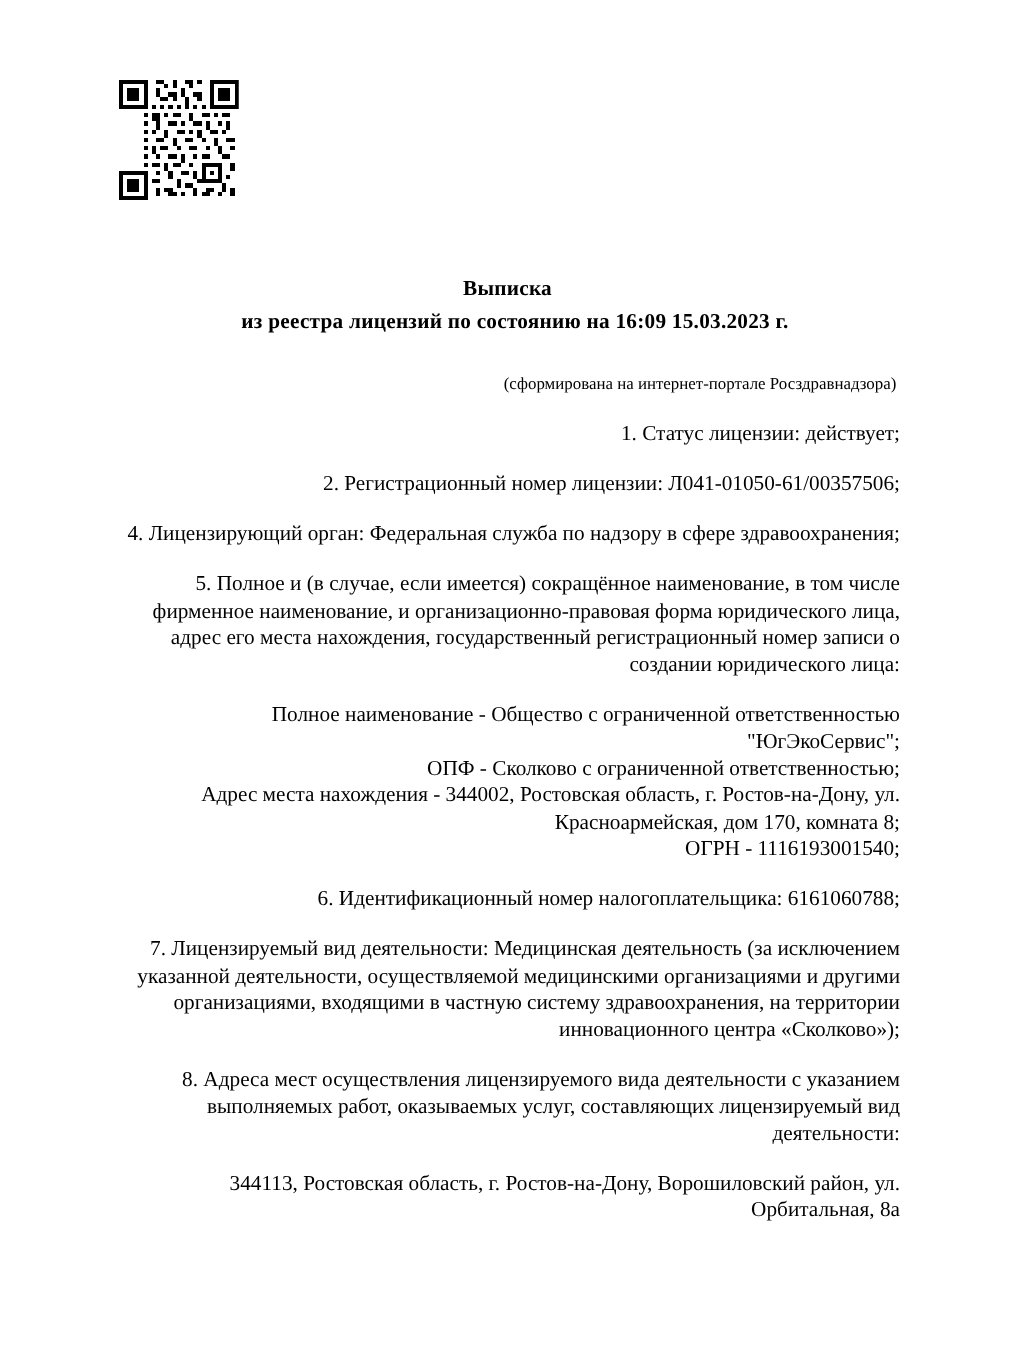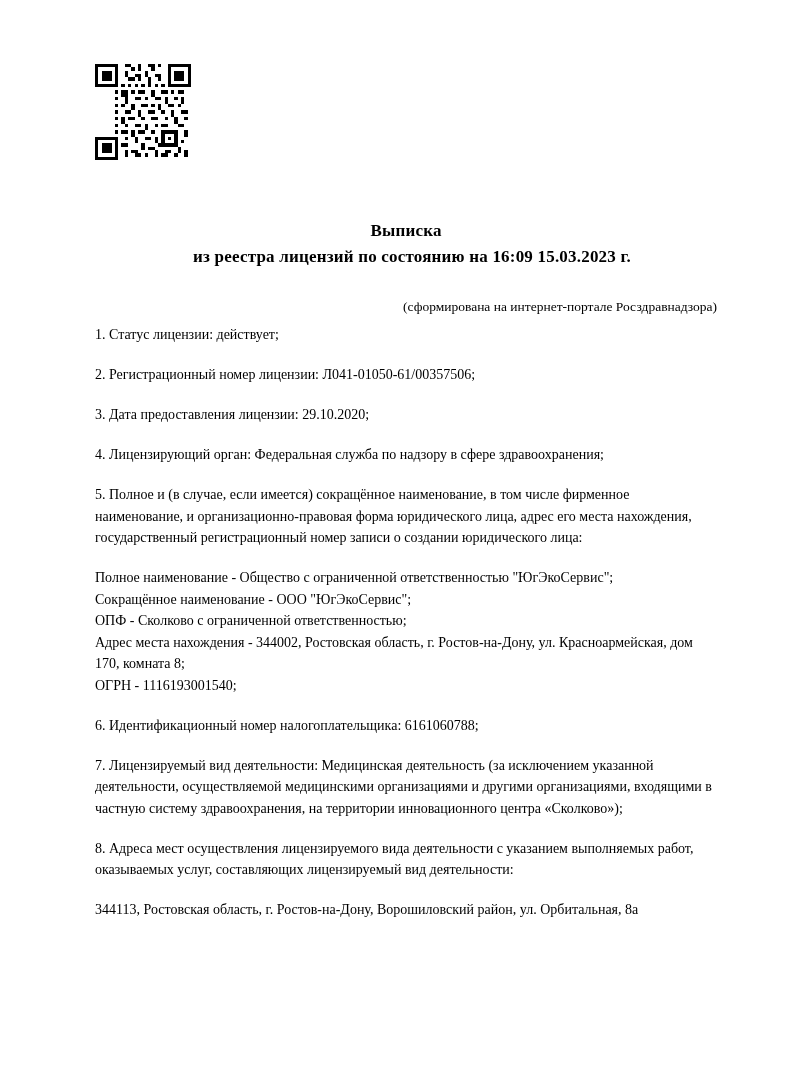--- a/index.html
+++ b/index.html
@@ -51,25 +51,25 @@
     right: 95px;
     top: 299px;
     font-size: 13.5px;
     text-align: right;
   }
 
   
   .content {
     position: absolute;
     left: 95px;
-    top: 324px;
+    top: 336px;
     width: 625px;
-    font-size: 14px;
+    font-size: 17px;
     line-height: 21.5px;
-    text-align: left;
+    text-align: right;
   }
   .para {
     margin: 0 0 18.5px 0;
   }
   .block-lines {
     margin: 0 0 18.5px 0;
   }
   .block-lines div {
     margin: 0;
     font-family: Liberation Serif, serif;
@@ -210,27 +210,25 @@
     <div class="title-line1">Выписка</div>
     <div class="title-line2">из реестра лицензий по состоянию на 16:09 15.03.2023 г.</div>
   </div>
 
   <div class="subtitle">(сформирована на интернет-портале Росздравнадзора)</div>
 
   <div class="content">
 
     <p class="para">1. Статус лицензии: действует;</p>
     <p class="para">2. Регистрационный номер лицензии: Л041-01050-61/00357506;</p>
-    <p class="para">3. Дата предоставления лицензии: 29.10.2020;</p>
     <p class="para">4. Лицензирующий орган: Федеральная служба по надзору в сфере здравоохранения;</p>
     <p class="para">5. Полное и (в случае, если имеется) сокращённое наименование, в том числе фирменное наименование, и организационно-правовая форма юридического лица, адрес его места нахождения, государственный регистрационный номер записи о создании юридического лица:</p>
 
     <div class="block-lines">
       <div>Полное наименование - Общество с ограниченной ответственностью "ЮгЭкоСервис";</div>
-      <div>Сокращённое наименование - ООО "ЮгЭкоСервис";</div>
       <div>ОПФ - Сколково с ограниченной ответственностью;</div>
       <div>Адрес места нахождения - 344002, Ростовская область, г. Ростов-на-Дону, ул. Красноармейская, дом 170, комната 8;</div>
       <div>ОГРН - 1116193001540;</div>
     </div>
 
     <p class="para">6. Идентификационный номер налогоплательщика: 6161060788;</p>
     <p class="para">7. Лицензируемый вид деятельности: Медицинская деятельность (за исключением указанной деятельности, осуществляемой медицинскими организациями и другими организациями, входящими в частную систему здравоохранения, на территории инновационного центра «Сколково»);</p>
     <p class="para">8. Адреса мест осуществления лицензируемого вида деятельности с указанием выполняемых работ, оказываемых услуг, составляющих лицензируемый вид деятельности:</p>
     <p class="para">344113, Ростовская область, г. Ростов-на-Дону, Ворошиловский район, ул. Орбитальная, 8а</p>
 

